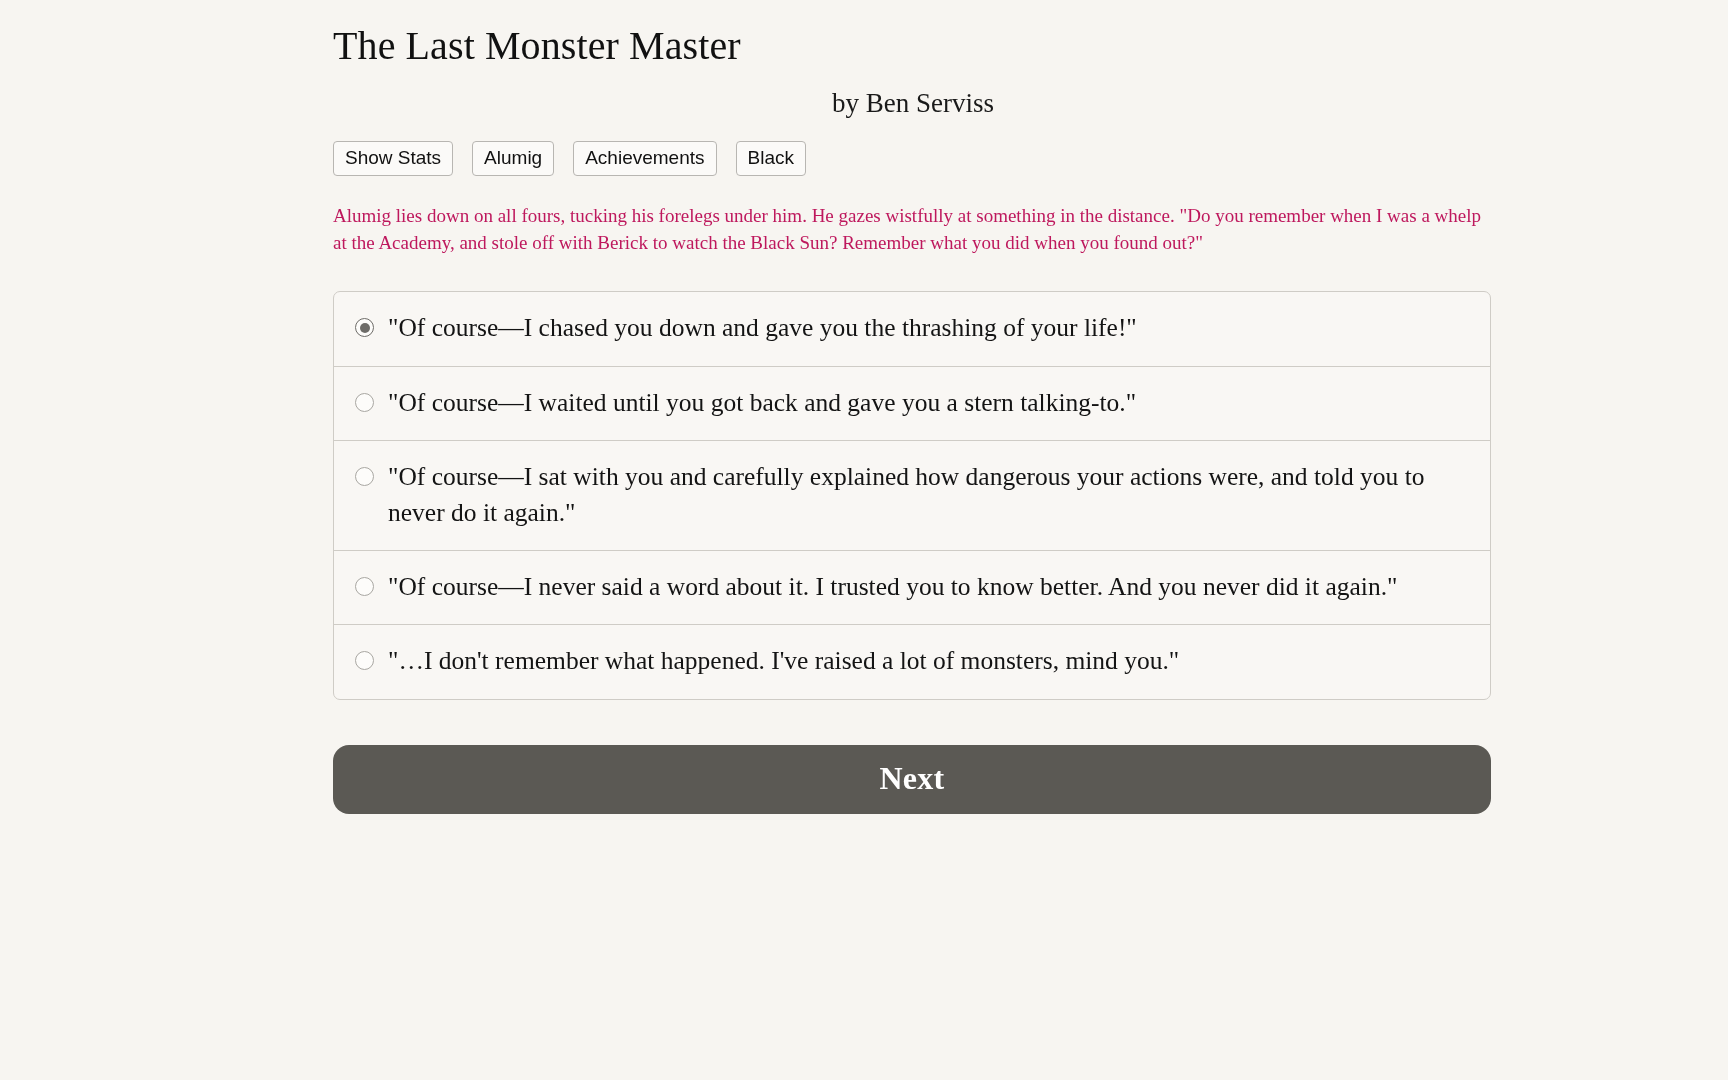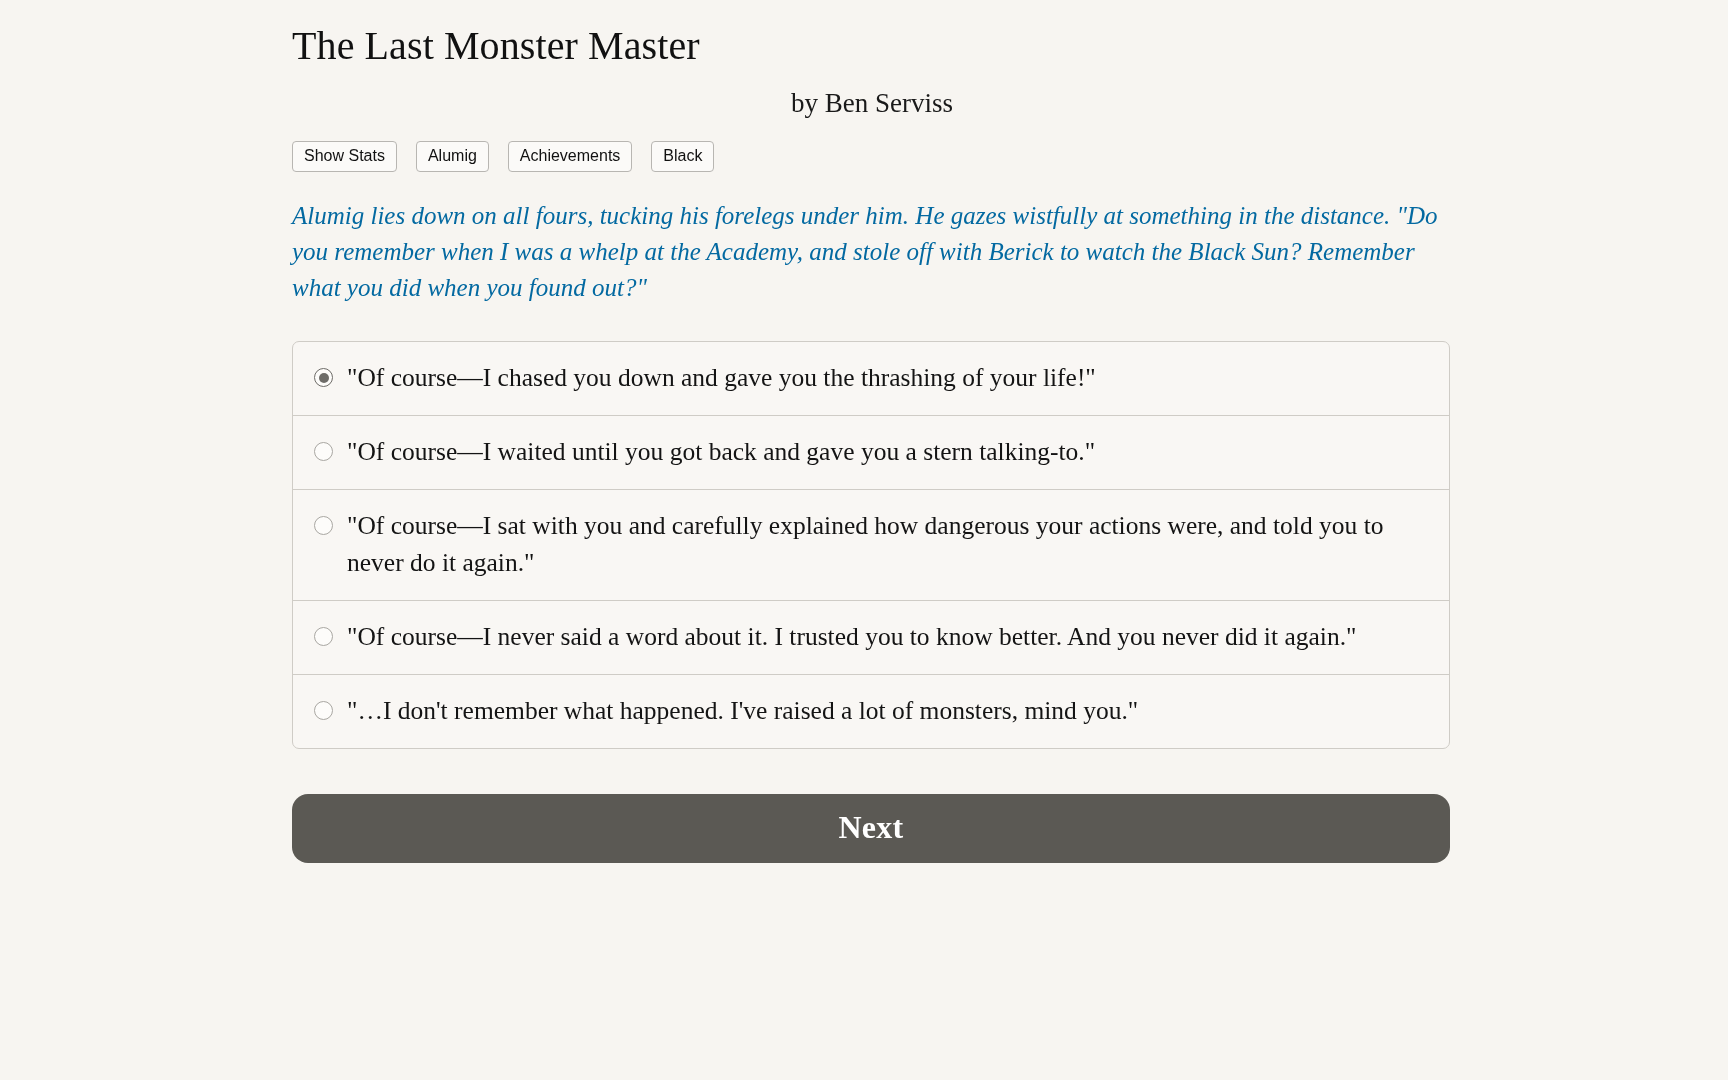--- a/index.html
+++ b/index.html
@@ -13,20 +13,21 @@
     font-family: "Liberation Serif", serif;
     color: #1a1a1a;
     overflow: hidden;
   }
   .page {
     position: relative;
     width: 1476px;
     height: 1080px;
     box-sizing: border-box;
     padding: 8px;
+    margin-left: 41px;
   }
   .content {
     position: absolute;
     left: 292px;
     top: 0;
     width: 1160px;
   }
   .game-title {
     font-size: 40px;
     font-weight: normal;
@@ -44,37 +45,36 @@
     text-align: center;
   }
   .toolbar {
     display: flex;
     gap: 19px;
     margin-top: 22px;
     align-items: center;
   }
   .tool-btn {
     font-family: "Liberation Sans", sans-serif;
-    font-size: 16px;
+    font-size: 19px;
     color: #111;
     background: #fbfaf8;
     border: 1px solid #b8b6b2;
     border-radius: 4px;
     padding: 4px 11px 5px 11px;
     line-height: 1.25;
     cursor: pointer;
   }
   .story-text {
-    font-size: 25px;
+    font-size: 19px;
     line-height: 1.44;
     margin: 0;
     padding-top: 26px;
     width: 1150px;
-    color: #0369a1;
-    font-style: italic;
+    color: #be185d;
   }
   .choices {
     margin-top: 35px;
     border: 1px solid #cfccc6;
     border-radius: 7px;
     background: #f9f7f4;
     overflow: hidden;
     width: 1158px;
     box-sizing: border-box;
   }

